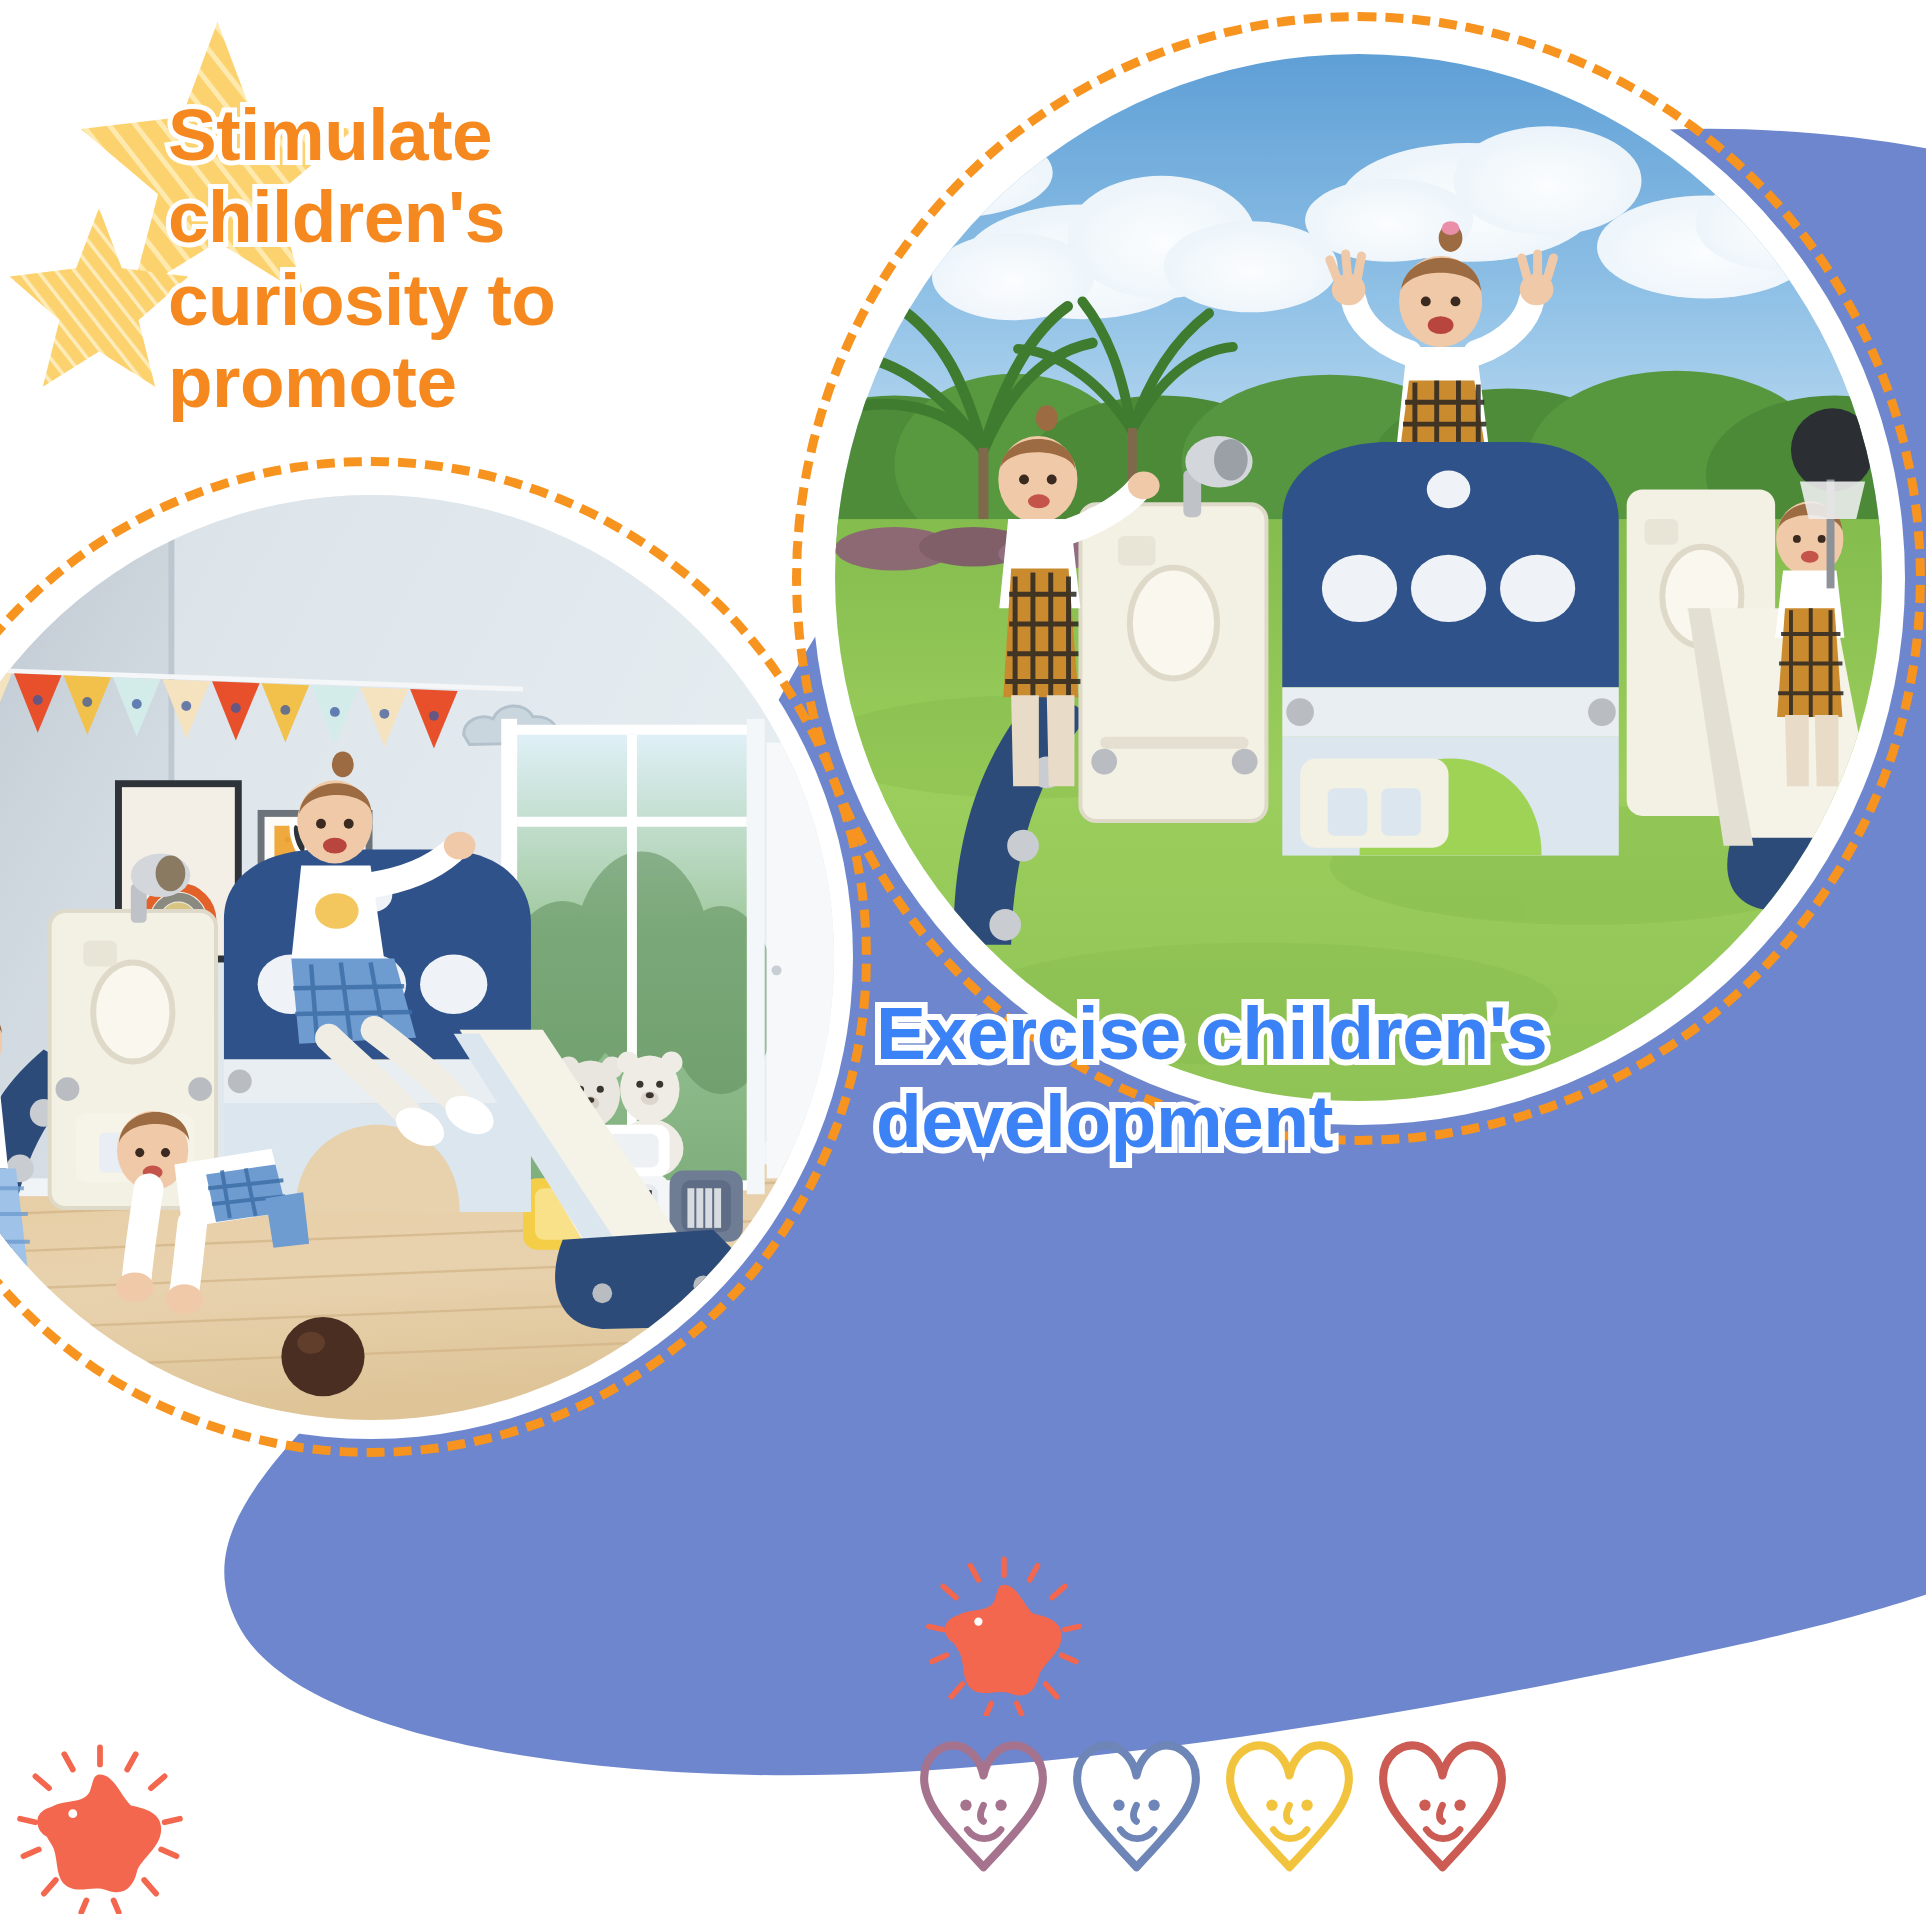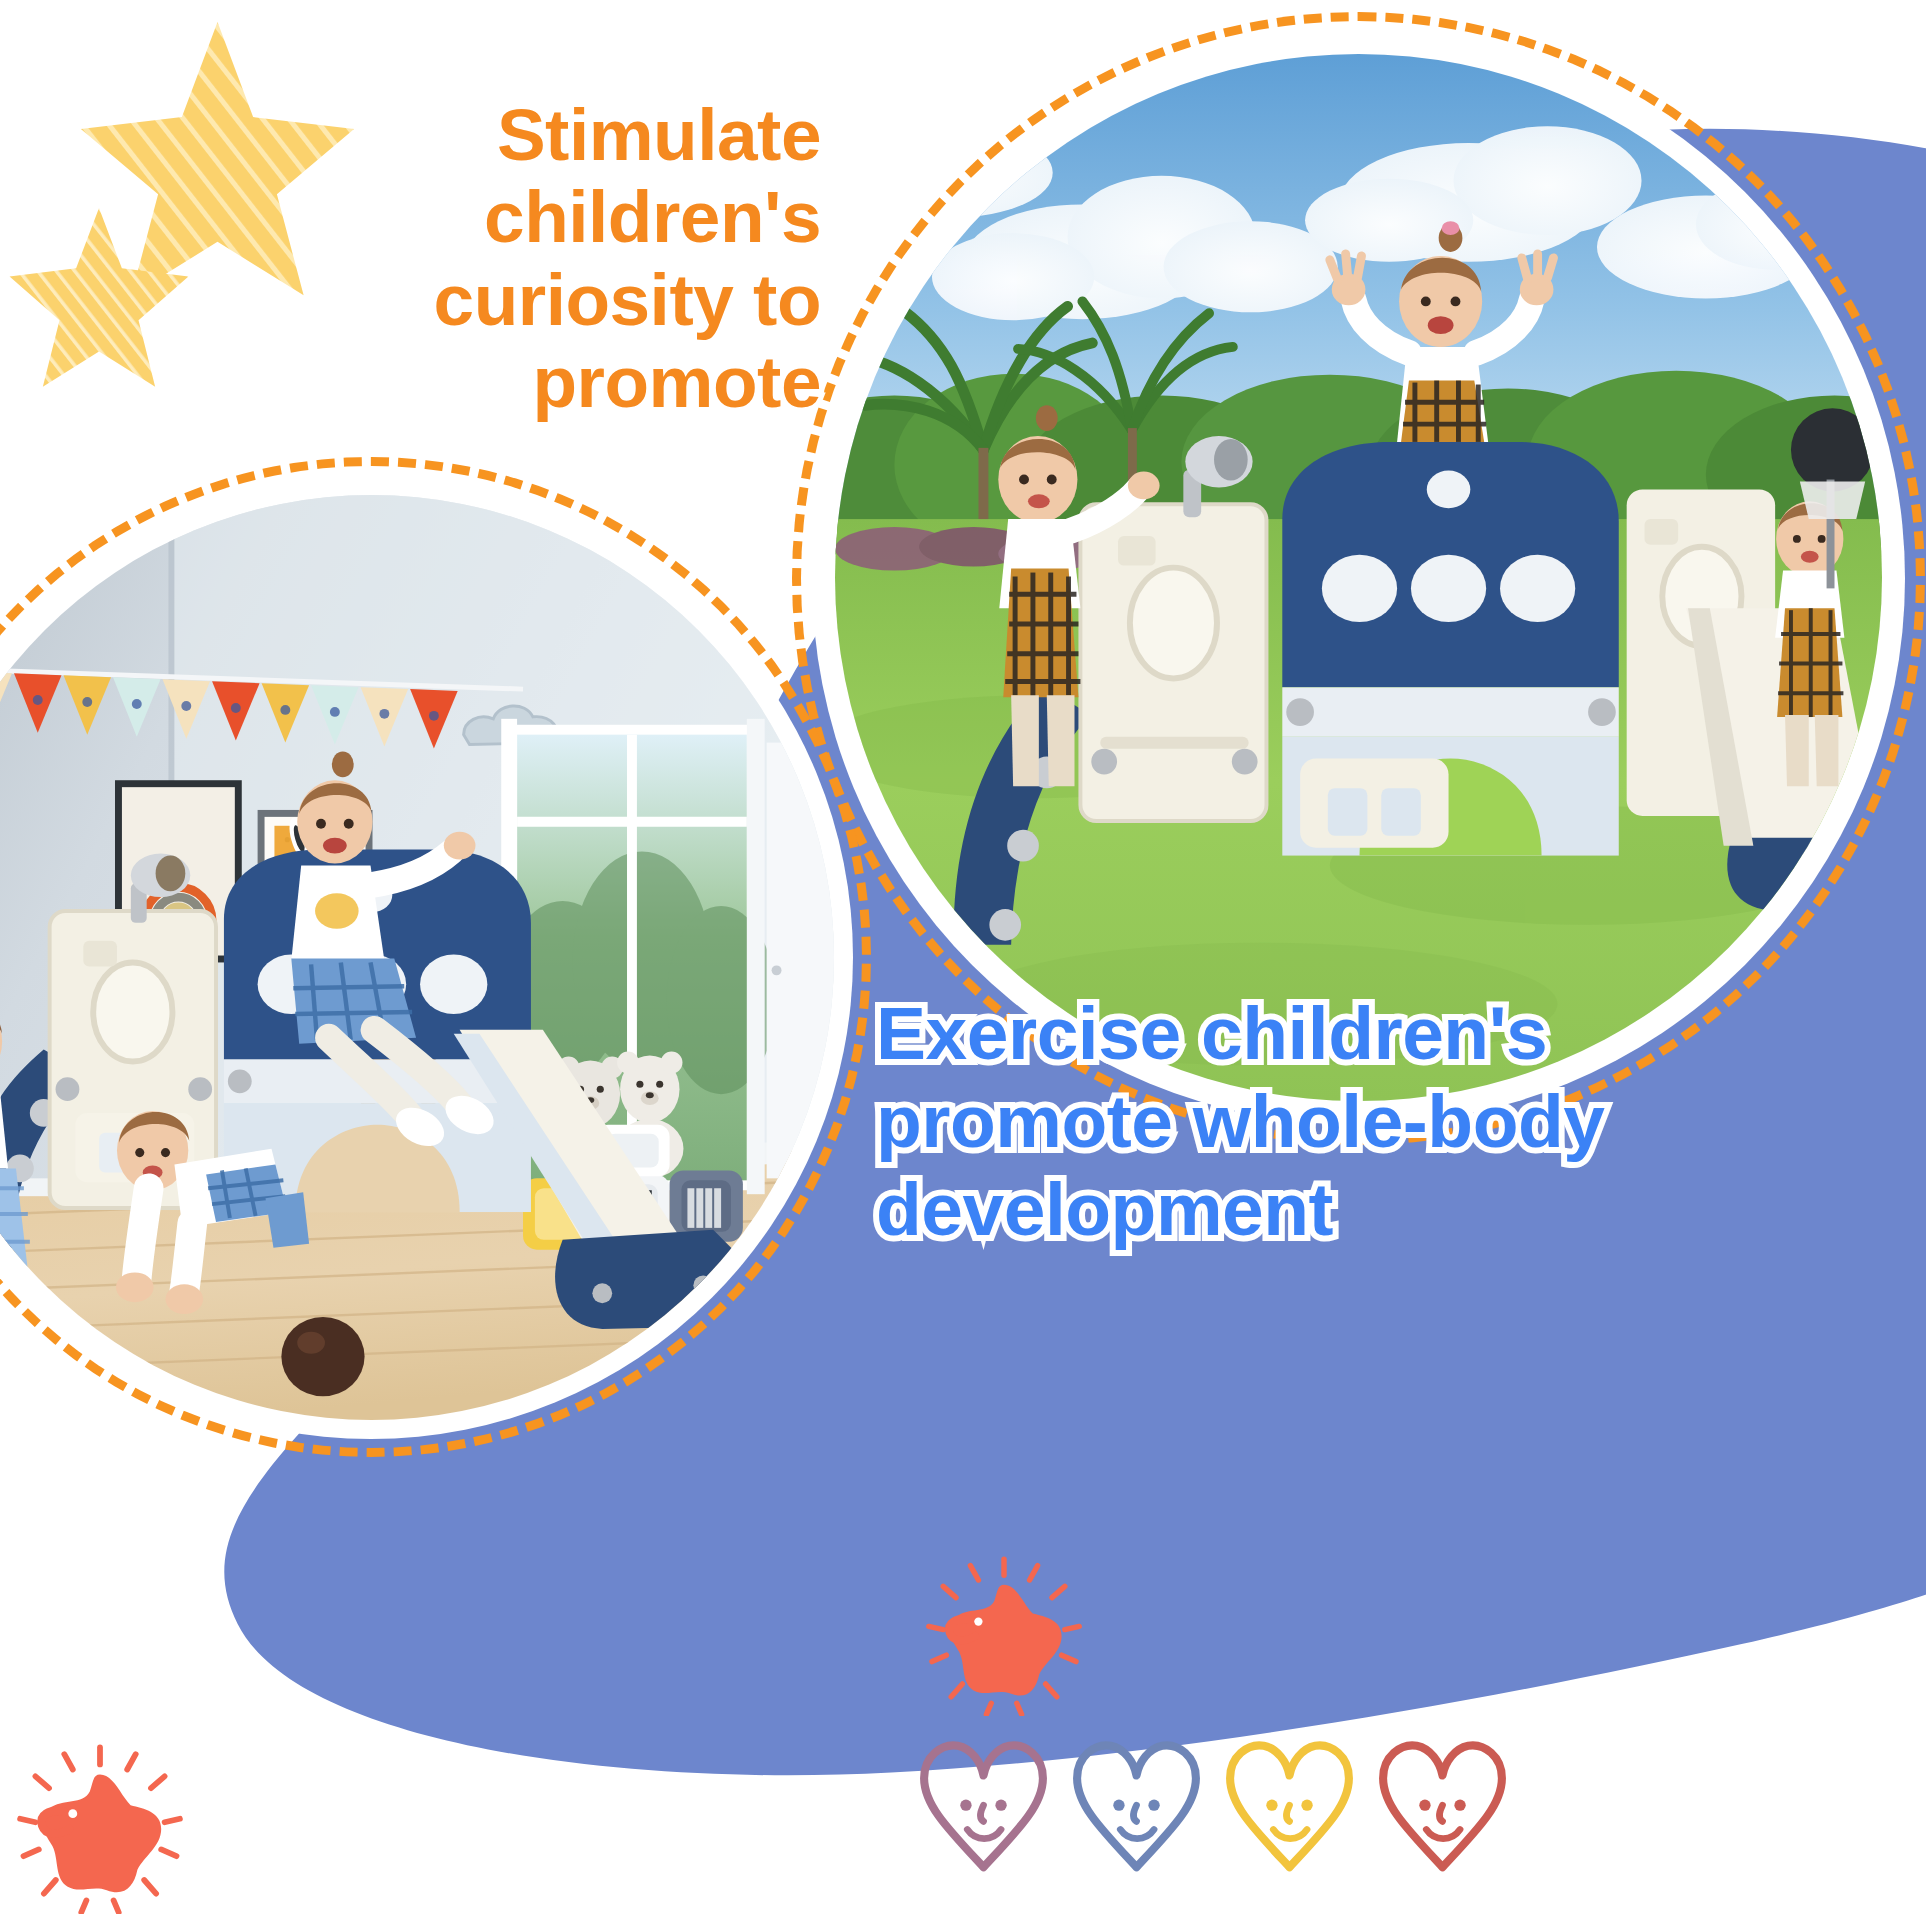--- a/index.html
+++ b/index.html
@@ -19,21 +19,20 @@
 
   
   .headline{
     position:absolute;left:168px;top:94px;width:653px;
     font-size:73px;line-height:1.13;font-weight:bold;
     color:#F5891F;letter-spacing:-0.5px;
     -webkit-text-stroke:10px #ffffff;
     paint-order:stroke fill;
     text-shadow:none;
     z-index:30;
-    text-align:right;
   }
 
   
   .caption{
     position:absolute;left:876px;top:990px;width:1010px;
     font-size:75px;line-height:1.17;font-weight:bold;
     color:#3b82f6;letter-spacing:-0.5px;
     -webkit-text-stroke:12px #ffffff;
     paint-order:stroke fill;
     z-index:30;
@@ -619,21 +618,20 @@
         <ellipse cx="566" cy="626" rx="26" ry="17" fill="#FFFFFF" transform="rotate(28 566 626)"></ellipse>
         <ellipse cx="516" cy="638" rx="26" ry="17" fill="#FFFFFF" transform="rotate(28 516 638)"></ellipse>
       </g>
 
     </svg>
   </div>
   <div class="dash-ring" id="circle-indoor-dash"></div>
 
   <div class="caption">
     <div>Exercise children's</div>
-    <div>promote whole-body</div>
     <div>development</div>
   </div>
 
   <svg class="doodle-star" id="star-bottom-left" viewBox="0 0 100 100">
     <path d="M50 18 C58 18, 62 30, 68 36 C76 38, 86 40, 86 50 C86 60, 76 66, 72 74
              C70 84, 64 90, 54 86 C46 83, 38 88, 31 84 C23 79, 26 68, 22 60
              C17 52, 12 44, 20 38 C28 32, 40 36, 44 28 C46 22, 46 18, 50 18 Z" fill="#F4674F"></path>
     <path d="M29 40 C20 38, 14 42, 16 48 C18 54, 26 54, 32 50" fill="none" stroke="#F4674F" stroke-width="5" stroke-linecap="round"></path>
     <circle cx="34" cy="41" r="2.6" fill="#FFFFFF"></circle>
     <g stroke="#F4674F" stroke-width="3.4" stroke-linecap="round">

